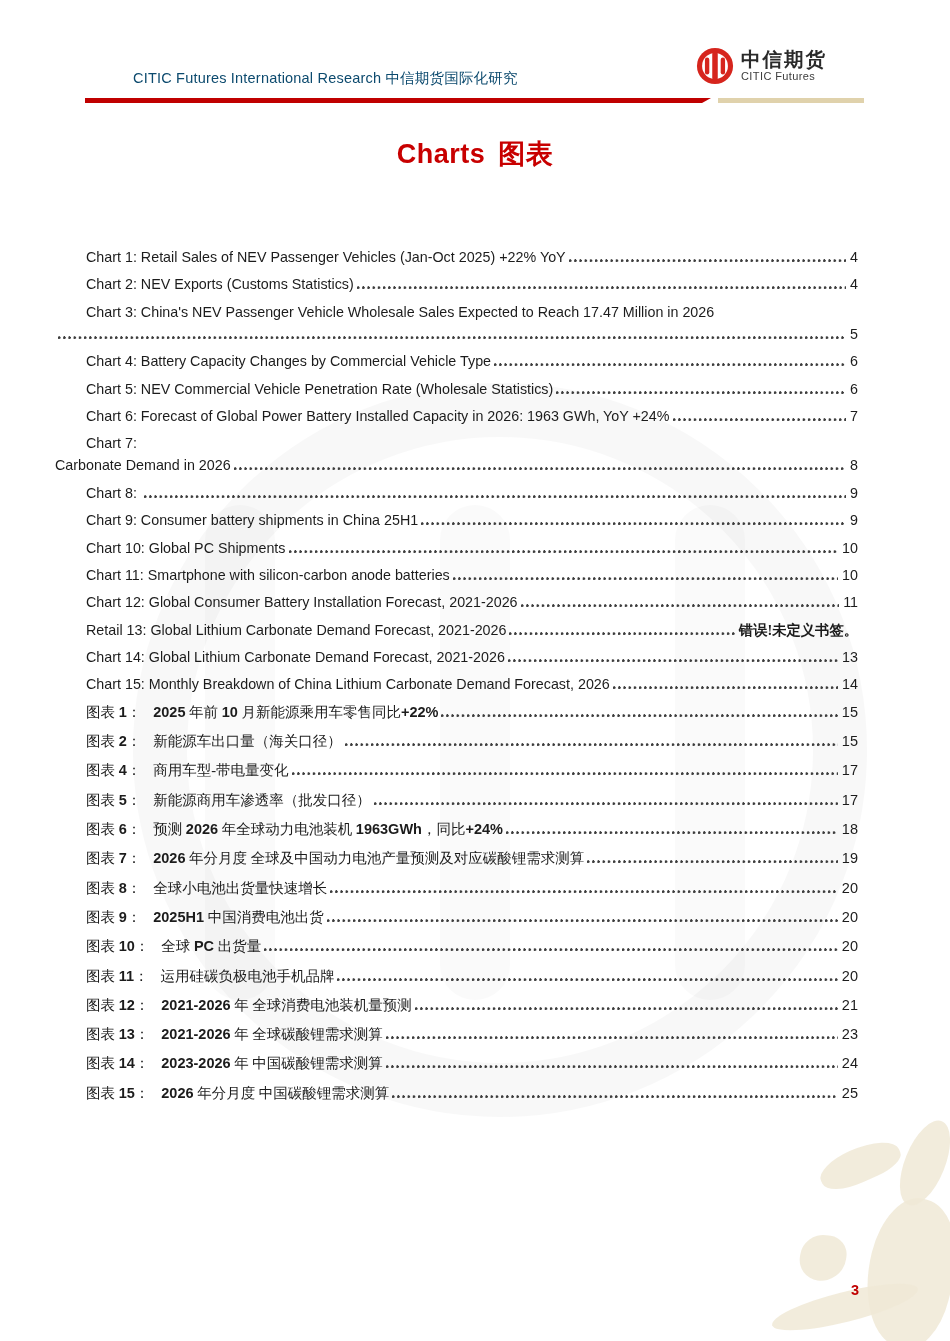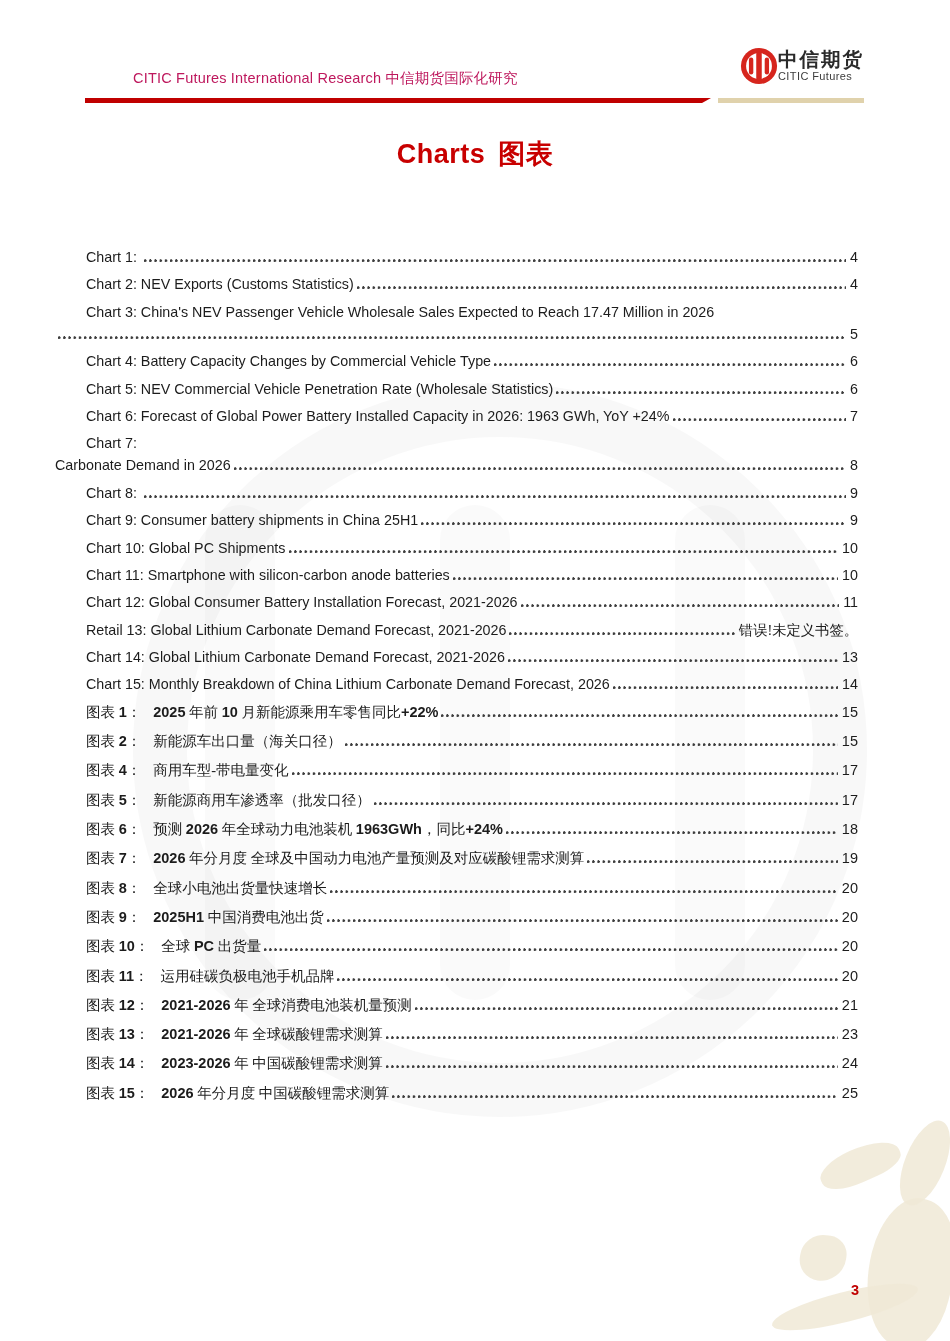--- a/index.html
+++ b/index.html
@@ -23,24 +23,24 @@
   
   .wm-cal{position:absolute;background:var(--watermark-beige,#F0E9D6);opacity:.85}
   .cal1{left:818px;top:1148px;width:84px;height:34px;border-radius:50% 60% 40% 50%;transform:rotate(-24deg)}
   .cal2{left:868px;top:1198px;width:86px;height:150px;border-radius:45% 55% 40% 60%;transform:rotate(14deg)}
   .cal3{left:770px;top:1292px;width:150px;height:30px;border-radius:50%;transform:rotate(-14deg)}
   .cal4{left:905px;top:1118px;width:40px;height:90px;border-radius:50%;transform:rotate(22deg)}
   .cal5{left:800px;top:1235px;width:46px;height:46px;border-radius:50% 40% 55% 45%;transform:rotate(8deg)}
 
   
   .header-text{
-    position:absolute;left:133px;top:69px;font-size:14.5px;color:#be185d;
+    position:absolute;left:133px;top:69px;font-size:14.5px;color:#0c4a6e;
     letter-spacing:.2px;white-space:nowrap;
   }
-  .logo{position:absolute;left:740px;top:47px;display:flex;align-items:center;}
+  .logo{position:absolute;left:696px;top:47px;display:flex;align-items:center;gap:7px}
   .logo-mark{width:38px;height:38px;display:block}
   .logo-texts{display:flex;flex-direction:column;line-height:1.05}
   .logo-cn{font-size:19.5px;font-weight:bold;color:#2a2a2a;letter-spacing:2px;white-space:nowrap}
   .logo-en{font-size:11px;color:#3c3c3c;margin-top:2px;letter-spacing:.4px;white-space:nowrap}
 
   .rules{position:absolute;left:85px;top:98px;width:780px;height:5px}
   .rule-red{
     position:absolute;left:0;top:0;width:626px;height:5px;background:var(--accent-red,#C00000);
     clip-path:polygon(0 0,100% 0,calc(100% - 9px) 100%,0 100%);
   }
@@ -64,21 +64,21 @@
   .zh .toc-no{margin-right:12px}
   .zh b.ascii,.zh .toc-page{font-family:"Liberation Sans",sans-serif}
   .zh b.ascii{font-weight:bold}
   .toc-title{white-space:normal}
   .leader{
     flex:1 1 auto;min-width:8px;height:4px;margin:0 3px;
     background-image:radial-gradient(circle at 1.2px 2.6px,#3d3d3d 1.15px,transparent 1.5px);
     background-size:5.2px 4px;background-repeat:repeat-x;background-position:left bottom;
   }
   .toc-page{margin-left:1px;white-space:nowrap}
-  .toc-page.bold-zh{font-weight:normal;font-family:"Liberation Serif",serif}
+  .toc-page.bold-zh{font-weight:bold;font-family:"Liberation Serif",serif}
 
   
   .footer-page-num{
     position:absolute;left:843px;top:1282px;width:24px;text-align:center;
     font-size:14.5px;font-weight:bold;color:var(--accent-red,#C00000);
   }
 </style>
 </head>
 <body>
 
@@ -115,20 +115,21 @@
     <div class="rule-tan"></div>
   </div>
 
   <div class="doc-title"><span class="en-part">Charts</span><span class="zh-part">图表</span></div>
 
   <div class="toc">
     <div id="toc-en">
         <div class="toc-entry en">
           <div class="toc-row indent">
             <span class="toc-no">Chart 1:</span>
+            <span class="toc-title">Retail Sales of NEV Passenger Vehicles (Jan-Oct 2025) +22% YoY</span>
             <span class="leader"></span>
             <span class="toc-page">4</span>
           </div>
         </div>
         <div class="toc-entry en">
           <div class="toc-row indent">
             <span class="toc-no">Chart 2:</span>
             <span class="toc-title">NEV Exports (Customs Statistics)</span>
             <span class="leader"></span>
             <span class="toc-page">4</span>

